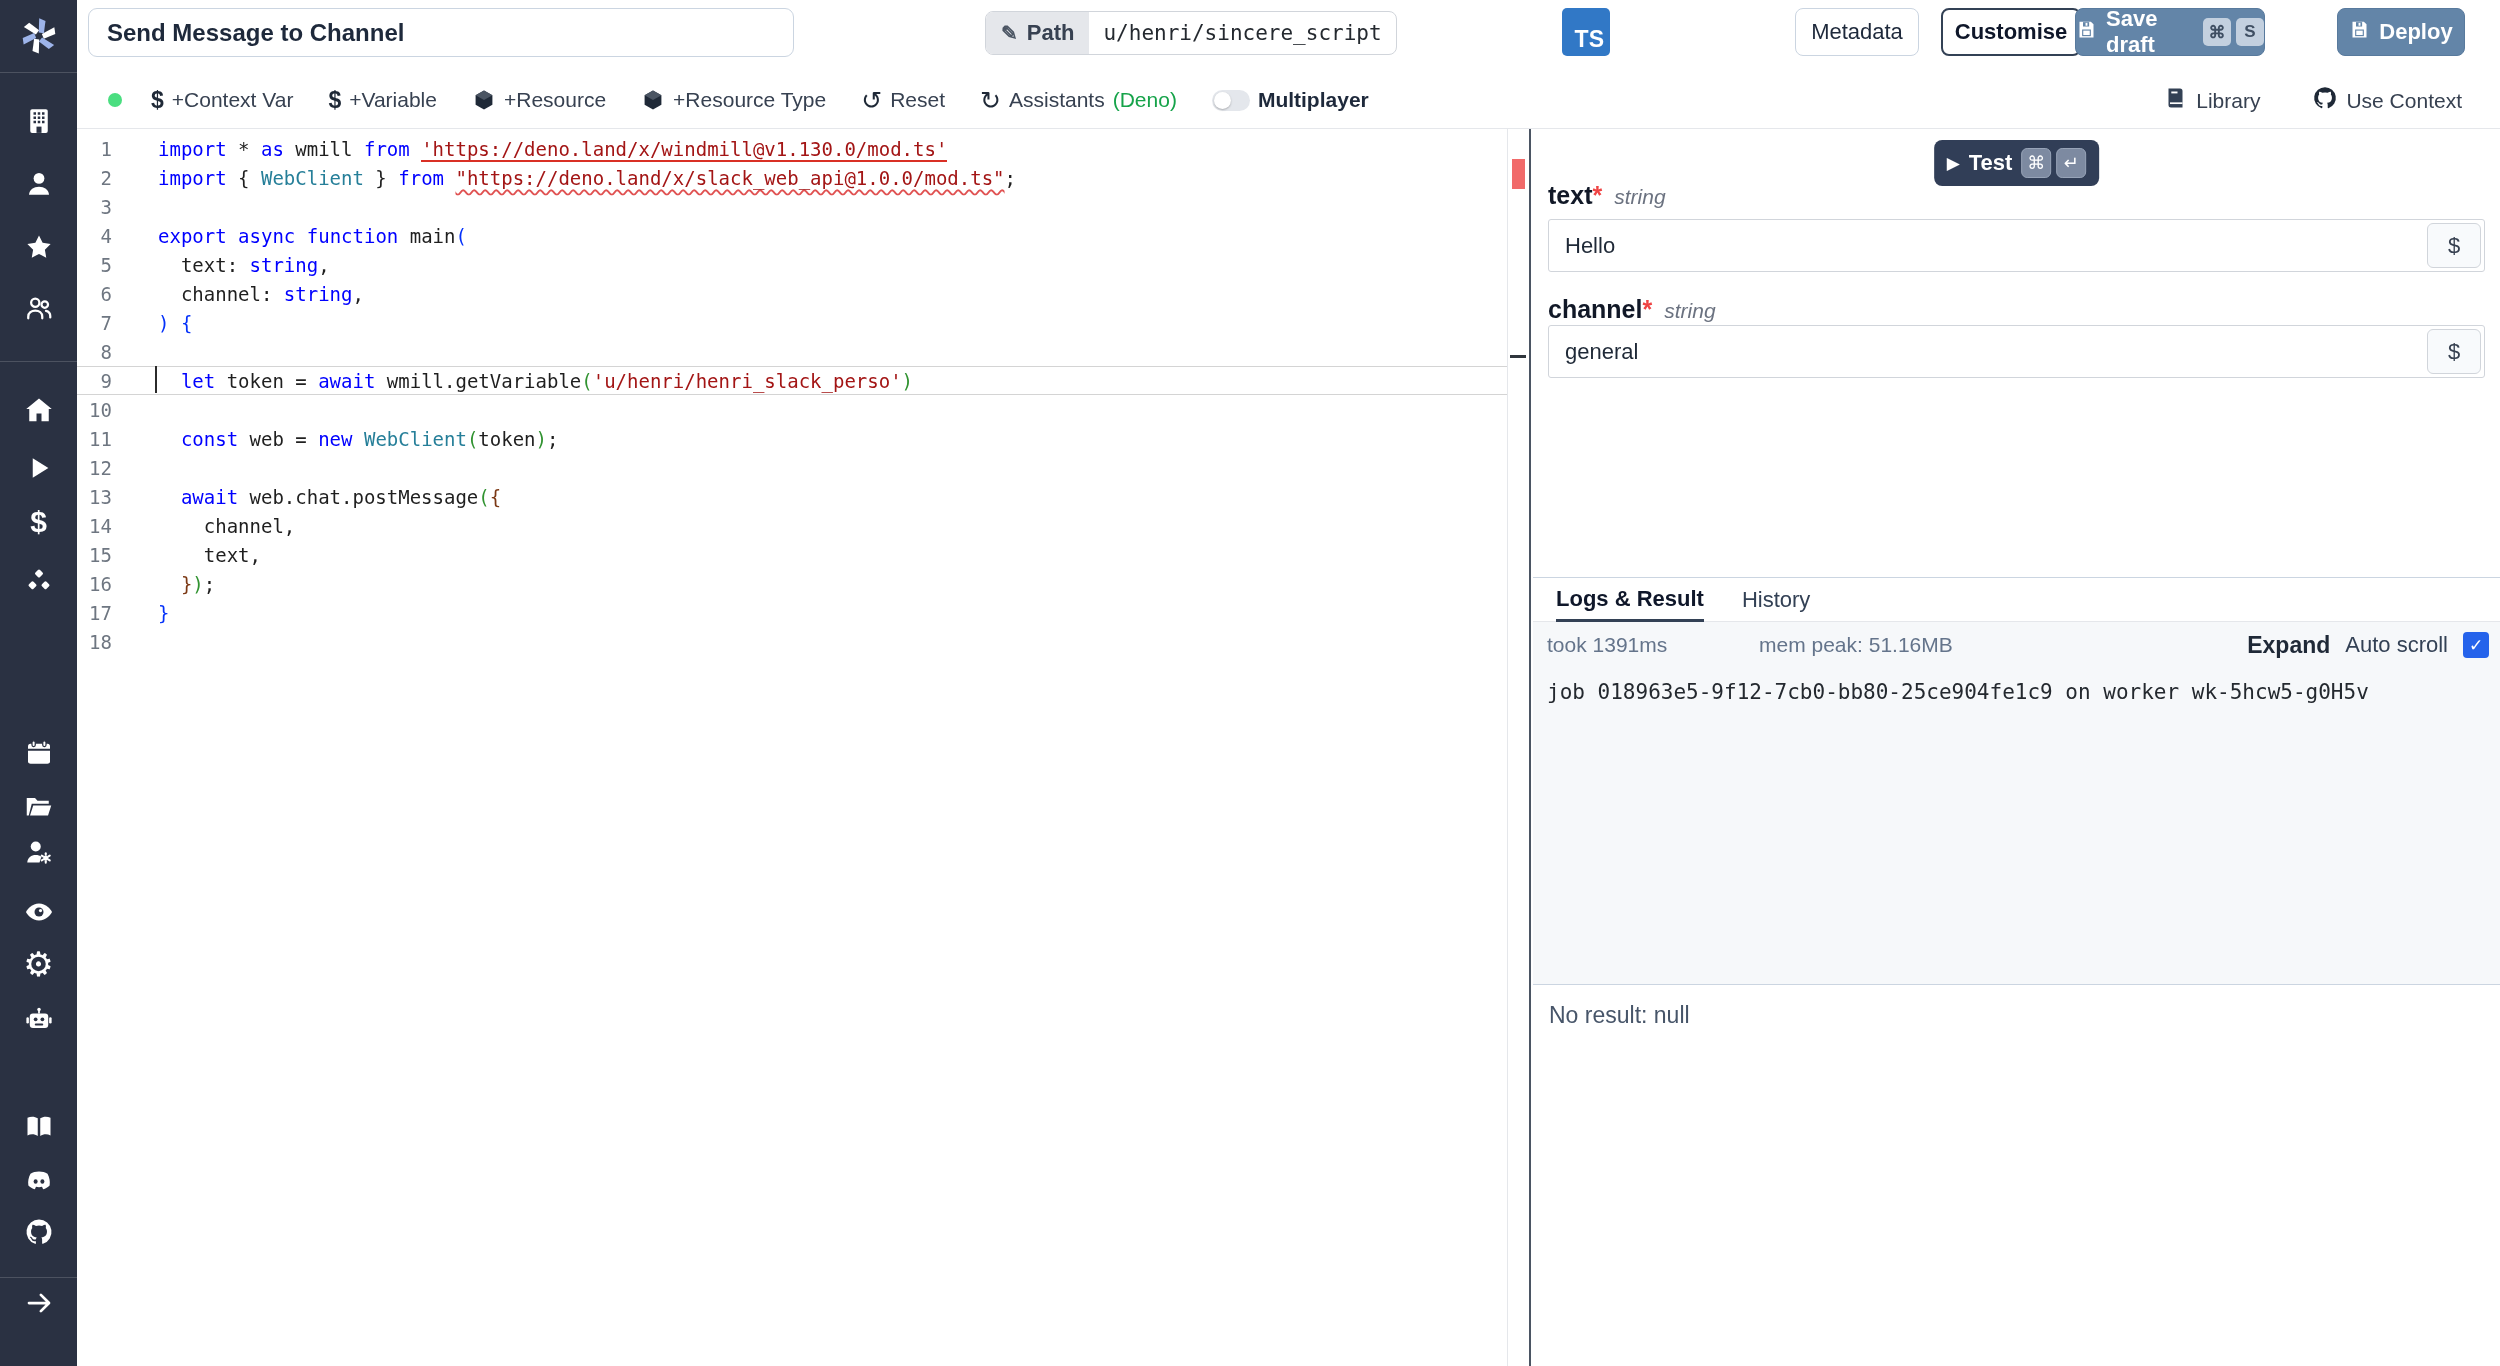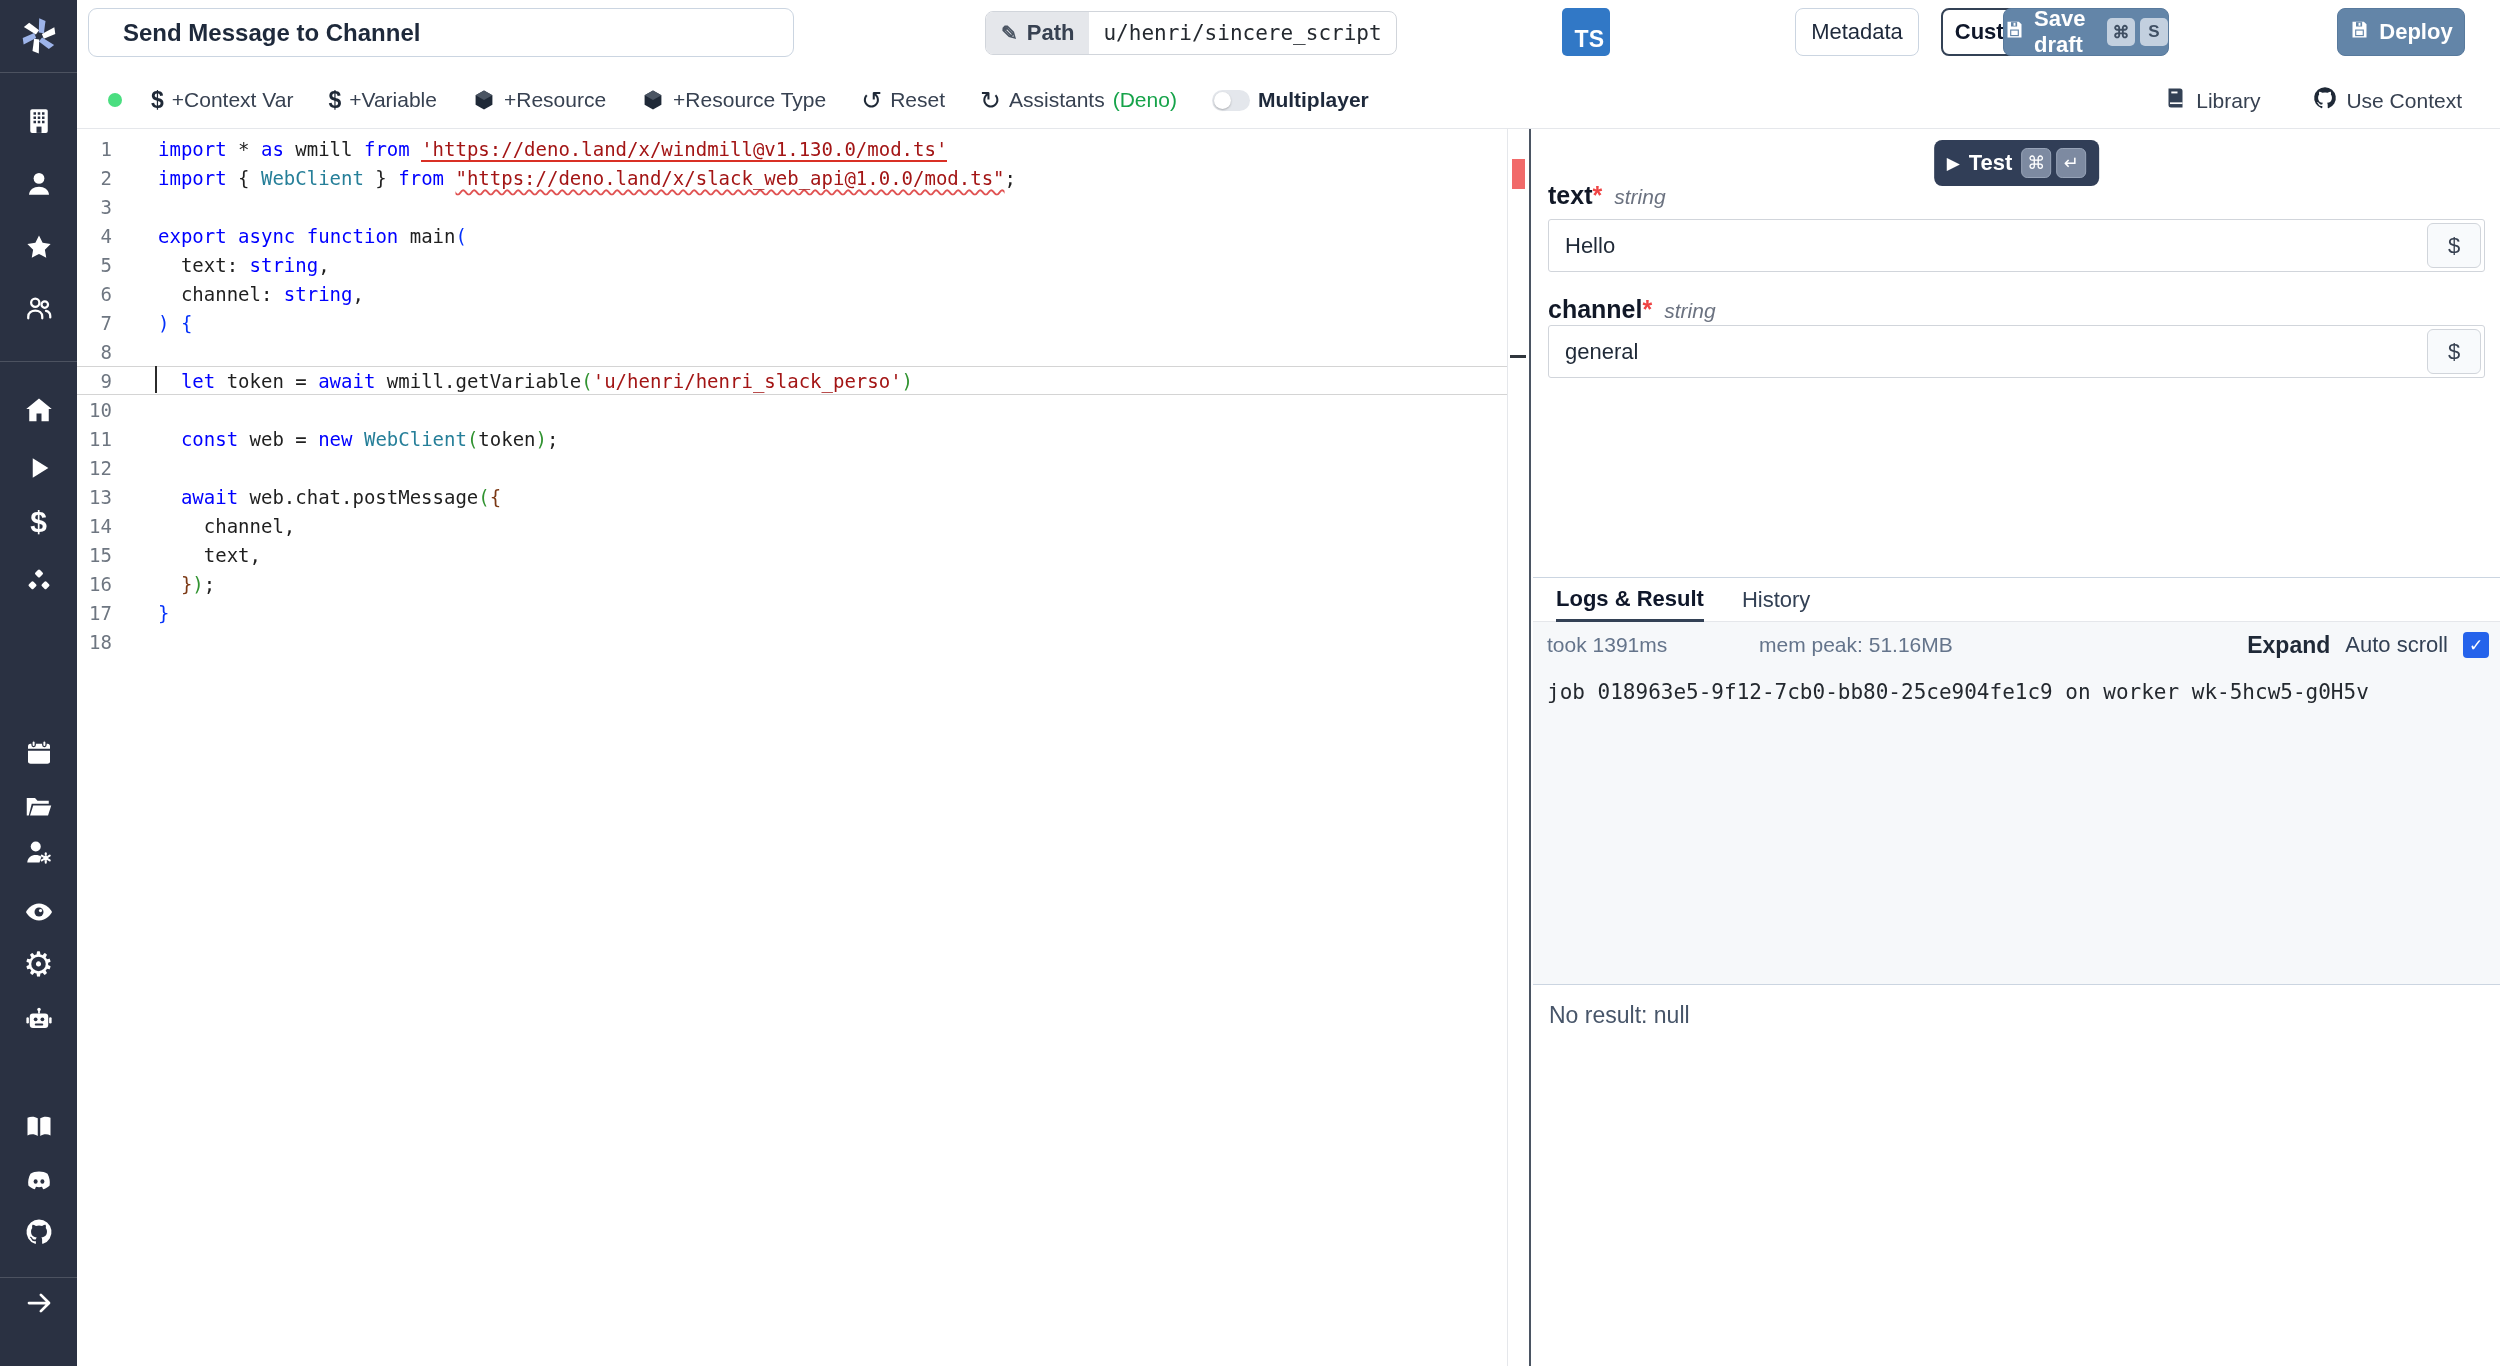--- a/index.html
+++ b/index.html
@@ -13,35 +13,35 @@
   .nav-icon { position:absolute; left:50%; transform:translate(-50%,-50%); width:36px; height:36px;
               display:flex; align-items:center; justify-content:center; cursor:pointer; }
   .glyph-icon { color:#fff; font-size:30px; font-weight:700; line-height:1; }
 
   
   #main { position:absolute; left:77px; top:0; width:2423px; height:1366px; background:#fff; }
 
   
   #topbar { position:absolute; left:0; top:0; width:100%; height:72px; background:#fff; }
   #title-input { position:absolute; left:11px; top:8px; width:706px; height:49px; border:1px solid #cbd5e1;
-                 border-radius:9px; font-size:24px; font-weight:600; color:#1e293b; padding:0 34px;
+                 border-radius:9px; font-size:24px; font-weight:600; color:#1e293b; padding:0 18px;
                  font-family:"Liberation Sans", sans-serif; outline:none; }
   #path-group { position:absolute; left:908px; top:11px; height:44px; display:flex; align-items:stretch;
                 border:1px solid #d1d5db; border-radius:8px; overflow:hidden; background:#fff; }
   #path-group .seg1 { background:#e5e7eb; display:flex; align-items:center; gap:9px; padding:0 15px;
                       font-size:22px; font-weight:600; color:#374151; }
   #path-group .seg2 { display:flex; align-items:center; padding:0 14px; font-size:21px; color:#24292f; }
   #ts-badge { position:absolute; left:1485px; top:8px; width:48px; height:48px; background:var(--ts-blue);
               border-radius:5px; display:flex; align-items:flex-end; justify-content:flex-end;
               padding:3px 6px; color:#fff; font-weight:800; font-size:23px; }
   .top-btn { position:absolute; top:8px; height:48px; border-radius:8px; display:flex; align-items:center;
              justify-content:center; gap:9px; font-size:22px; cursor:pointer; background:#fff; }
   #btn-metadata  { left:1718px; width:124px; border:1px solid #cbd5e1; color:#1e293b; font-weight:500; }
   #btn-customise { left:1864px; width:140px; border:2px solid #334155; color:#0f172a; font-weight:600; }
-  #btn-savedraft { left:1926px; width:166px; background:var(--btn-blue); color:#fff; font-weight:600; border:1px solid #587a9d; }
+  #btn-savedraft { left:1998px; width:190px; background:var(--btn-blue); color:#fff; font-weight:600; border:1px solid #587a9d; }
   #btn-deploy    { left:2260px; width:128px; background:var(--btn-blue); color:#ffffff; font-weight:600; border:1px solid #587a9d; }
   .key-chip { width:28px; height:28px; border-radius:5px; background:#c3d0df; color:#3f4f63;
               display:flex; align-items:center; justify-content:center; font-size:17px; font-weight:700; }
 
   
   #toolbar { position:absolute; left:0; top:72px; width:100%; height:57px; border-bottom:1px solid #e5e7eb;
              display:flex; align-items:center; }
   #toolbar-left { display:flex; align-items:center; gap:35px; padding-left:31px; }
   .status-dot { width:14px; height:14px; border-radius:50%; background:var(--dot-green); margin-right:-6px; }
   .tb-item { display:flex; align-items:center; gap:8px; font-size:21px; font-weight:500; color:#374151; cursor:pointer; white-space:nowrap; }

